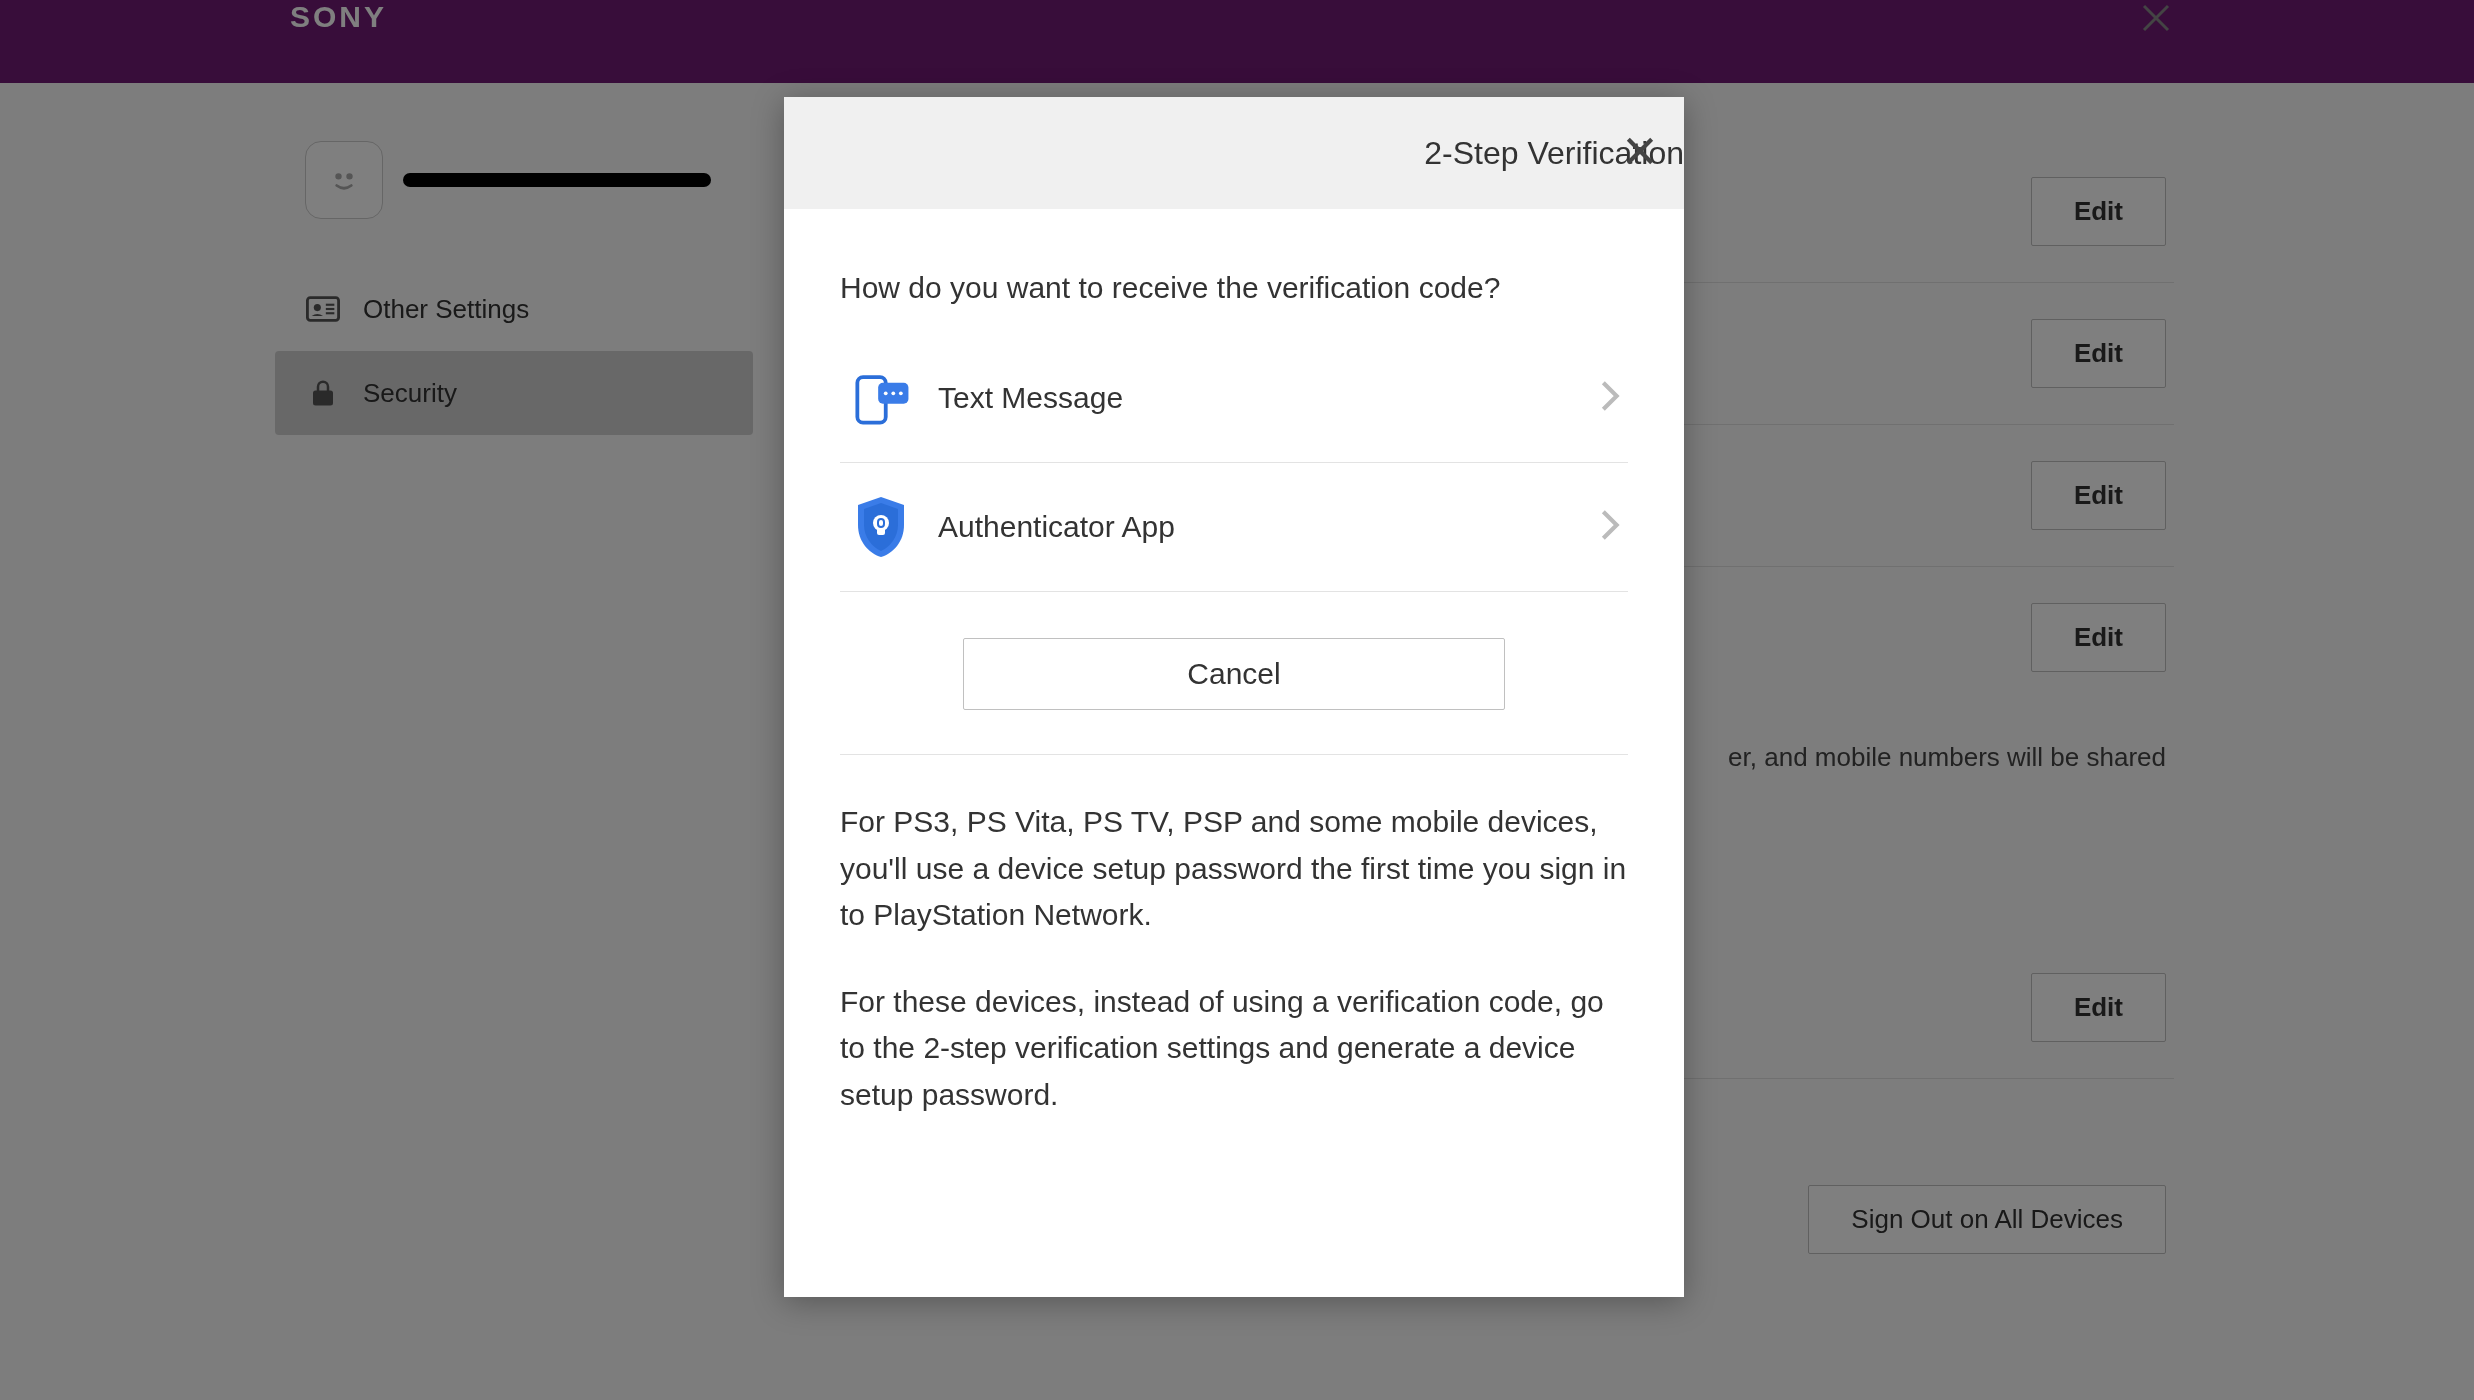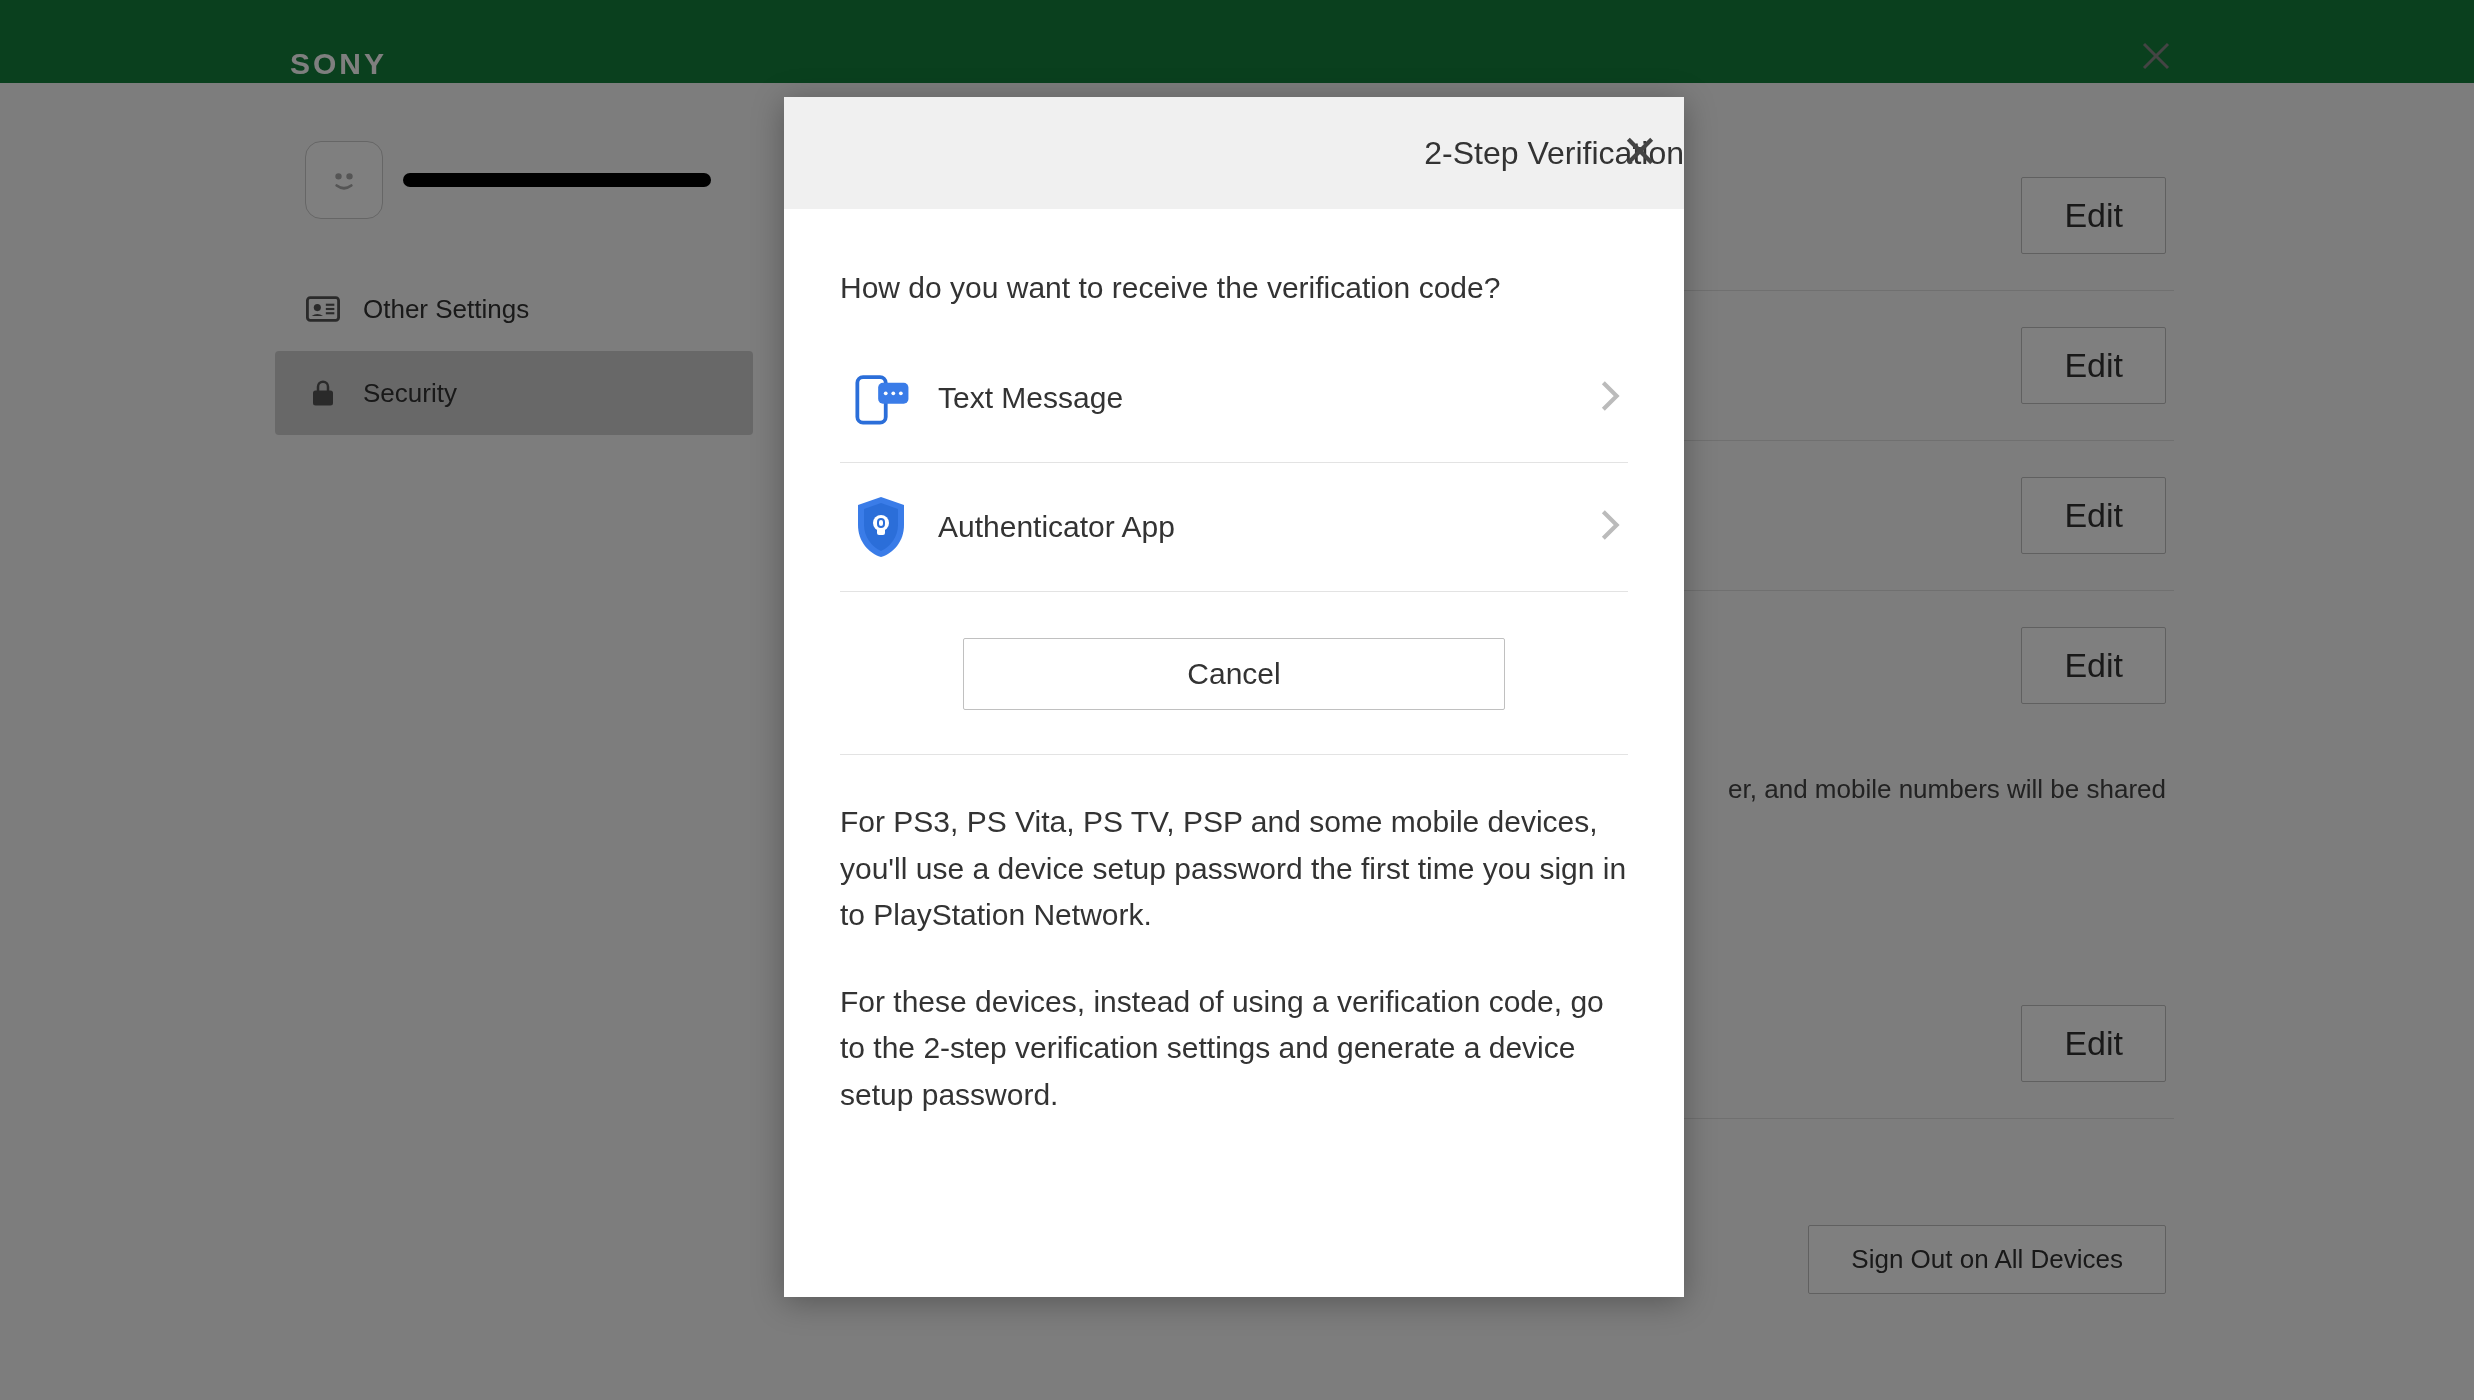--- a/index.html
+++ b/index.html
@@ -14,23 +14,23 @@
   height: 1400px;
   background: #fafafa;
   overflow: hidden;
   position: relative;
 }
 
 
 .header {
   width: 100%;
   height: 83px;
-  background: #15803d;
-  display: flex;
-  align-items: flex-end;
+  background: #701a75;
+  display: flex;
+  align-items: flex-start;
   padding: 0 300px 2px 290px;
   justify-content: space-between;
 }
 
 .sony-logo {
   color: #fff;
   font-size: 30px;
   font-weight: bold;
   letter-spacing: 3px;
   font-family: Arial, sans-serif;
@@ -132,26 +132,27 @@
   padding: 36px 8px;
   border-bottom: 1px solid #e0e0e0;
 }
 
 .setting-row.no-border {
   border-bottom: none;
 }
 
 .edit-btn {
   padding: 18px 42px;
-  font-size: 34px;
+  font-size: 26px;
   background: #fff;
   border: 1px solid #c0c0c0;
   cursor: pointer;
   border-radius: 2px;
   color: #333;
+  font-weight: bold;
 }
 
 .info-text {
   font-size: 26px;
   color: #444;
   padding: 30px 8px 40px;
   line-height: 1.5;
 }
 
 .signout-all-btn {

